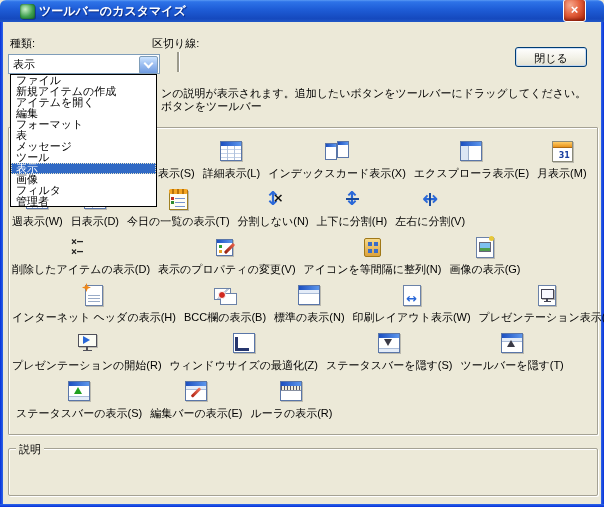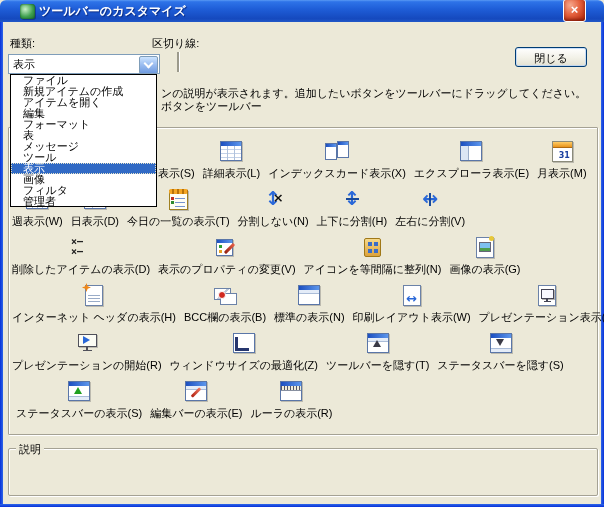--- a/index.html
+++ b/index.html
@@ -31,21 +31,21 @@
     background:linear-gradient(180deg,#FFFFFF,#F2F1E7 55%,#E3E1D2);font-size:11px;text-align:center;line-height:18px;
     box-shadow:inset 0 0 0 1px rgba(180,210,250,.7)}
   
   .combo{position:absolute;left:8px;top:54px;width:152px;height:20px;background:#fff;border:1px solid #7F9DB9;box-sizing:border-box;display:flex}
   .combo-value{flex:1;font-size:11px;line-height:18px;padding-left:4px;overflow:hidden}
   .combo-arrow{width:17px;height:16px;margin:1px;border:1px solid #7F9DB9;border-radius:2px;
     background:linear-gradient(180deg,#CCE4FF,#9ABCF0 50%,#6F9BE0);display:flex;align-items:center;justify-content:center}
   .combo-arrow::after{content:"";width:5px;height:5px;border-left:2px solid #fff;border-bottom:2px solid #fff;transform:rotate(-45deg);margin-top:-3px}
   
   .dropdown{position:absolute;left:10px;top:74px;width:147px;height:133px;background:#fff;border:1px solid #000;box-sizing:border-box;z-index:50;overflow:hidden}
-  .dd-item{height:11px;font-size:11px;line-height:11px;padding-left:12px;white-space:nowrap;color:#000}
+  .dd-item{height:11px;font-size:11px;line-height:11px;padding-left:5px;white-space:nowrap;color:#000}
   .dd-item.selected{background:#316AC5;color:#fff;outline:1px dotted #E8E4C8;outline-offset:-1px}
   
   .instructions{position:absolute;left:161px;top:87px;width:434px;font-size:11px;line-height:13px;color:#000}
   
   .icon-area{position:absolute;left:8px;top:127px;width:588px;height:306px;border:1px solid #A5A294;box-shadow:1px 1px 0 #FFFFFF,inset 1px 1px 0 #FFFFFF;border-radius:1px}
   .desc-box{position:absolute;left:8px;top:448px;width:588px;height:46px;border:1px solid #A5A294;box-shadow:1px 1px 0 #FFFFFF,inset 1px 1px 0 #FFFFFF;border-radius:2px}
   .desc-legend{position:absolute;left:16px;top:442px;font-size:11px;background:#ECE9D8;padding:0 3px;z-index:2}
   
   .grid-row{position:absolute;display:flex;gap:8px;align-items:flex-start;z-index:5}
   .grid-row[data-row="0"]{top:138px;left:158px}
@@ -325,32 +325,32 @@
         <div class="grid-label">プレゼンテーションの開始(R)</div>
       </div>
       <div class="grid-item">
         <div class="ic ic-optimize-window-size">
           <span class="ga"></span>
           <span class="gb"></span>
         </div>
         <div class="grid-label">ウィンドウサイズの最適化(Z)</div>
       </div>
       <div class="grid-item">
+        <div class="ic ic-hide-statusbar">
+          <span class="ga"></span>
+          <span class="gb"></span>
+        </div>
+        <div class="grid-label">ステータスバーを隠す(S)</div>
+      </div>
+      <div class="grid-item">
         <div class="ic ic-hide-toolbar">
           <span class="ga"></span>
           <span class="gb"></span>
         </div>
         <div class="grid-label">ツールバーを隠す(T)</div>
-      </div>
-      <div class="grid-item">
-        <div class="ic ic-hide-statusbar">
-          <span class="ga"></span>
-          <span class="gb"></span>
-        </div>
-        <div class="grid-label">ステータスバーを隠す(S)</div>
       </div>
     </div>
   <div class="grid-row" data-row="5">
       <div class="grid-item">
         <div class="ic ic-show-statusbar">
           <span class="ga"></span>
           <span class="gb"></span>
         </div>
         <div class="grid-label">ステータスバーの表示(S)</div>
       </div>

